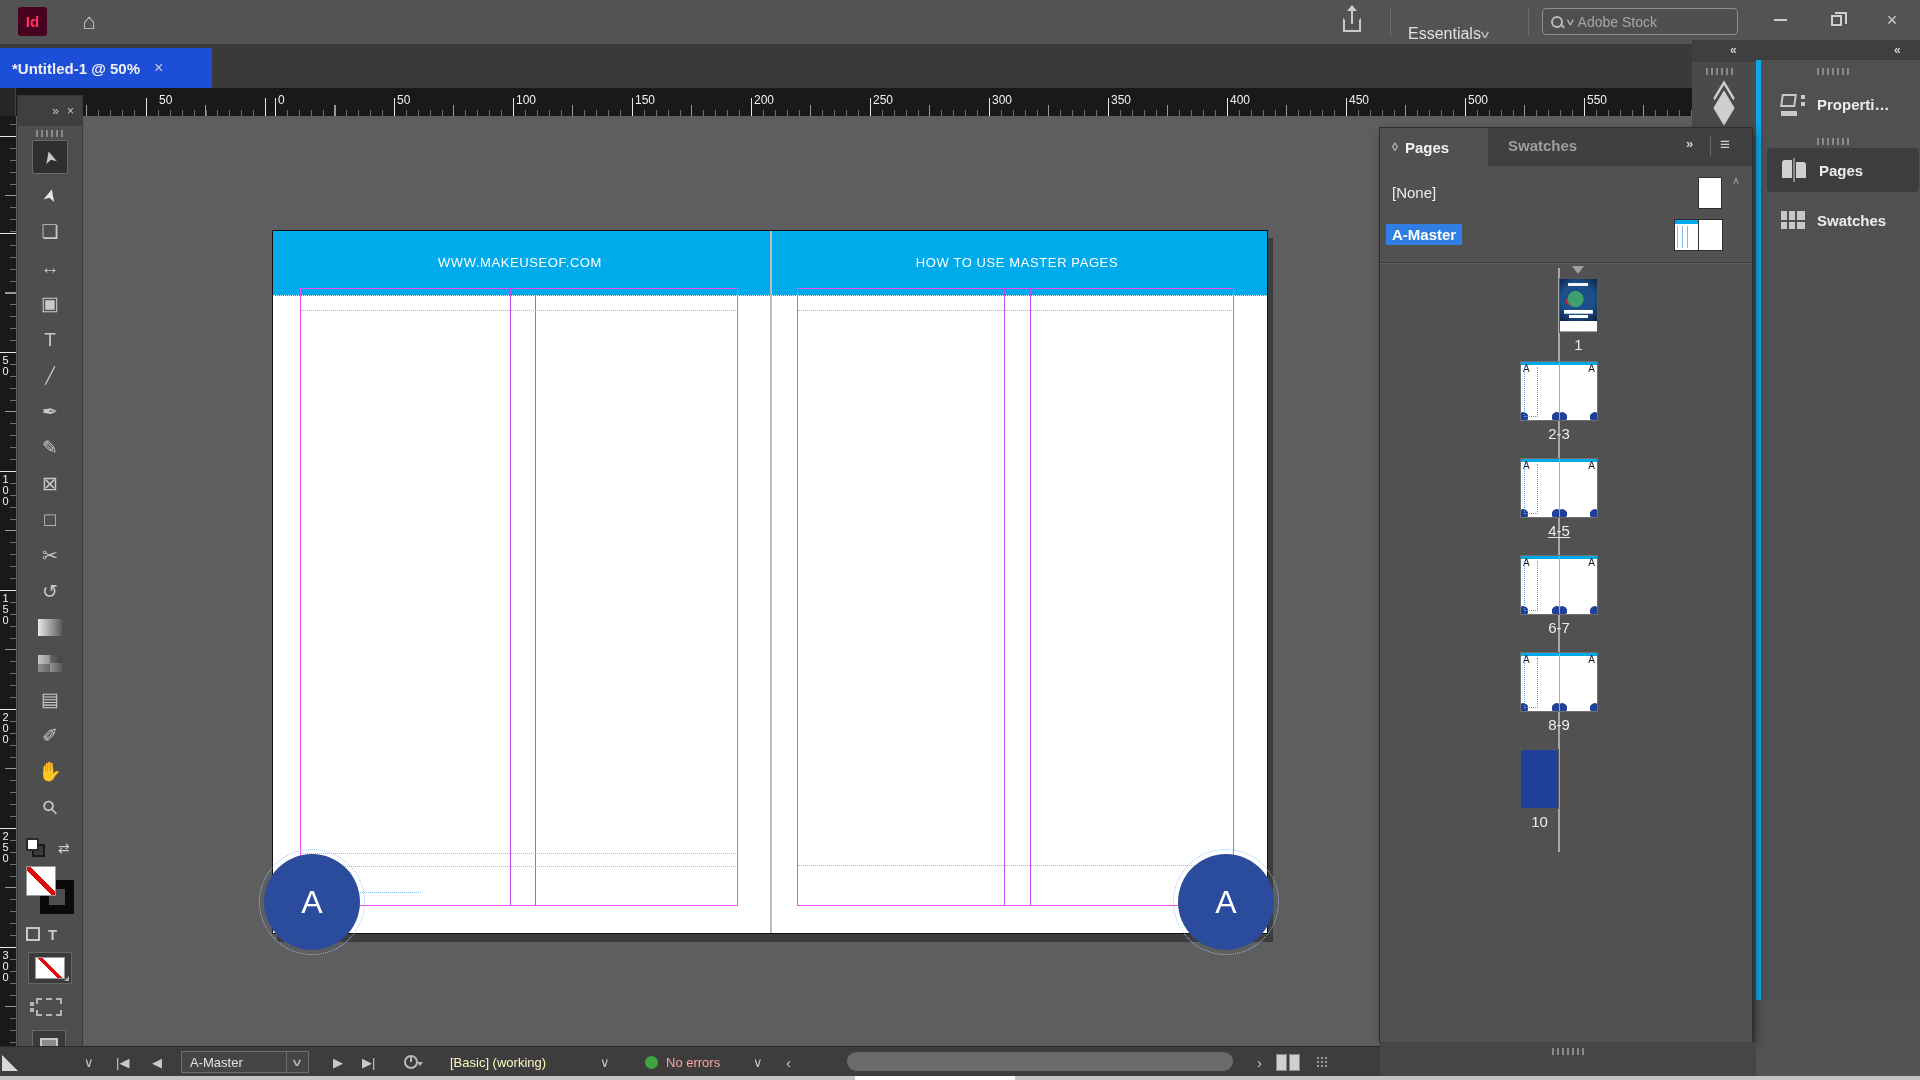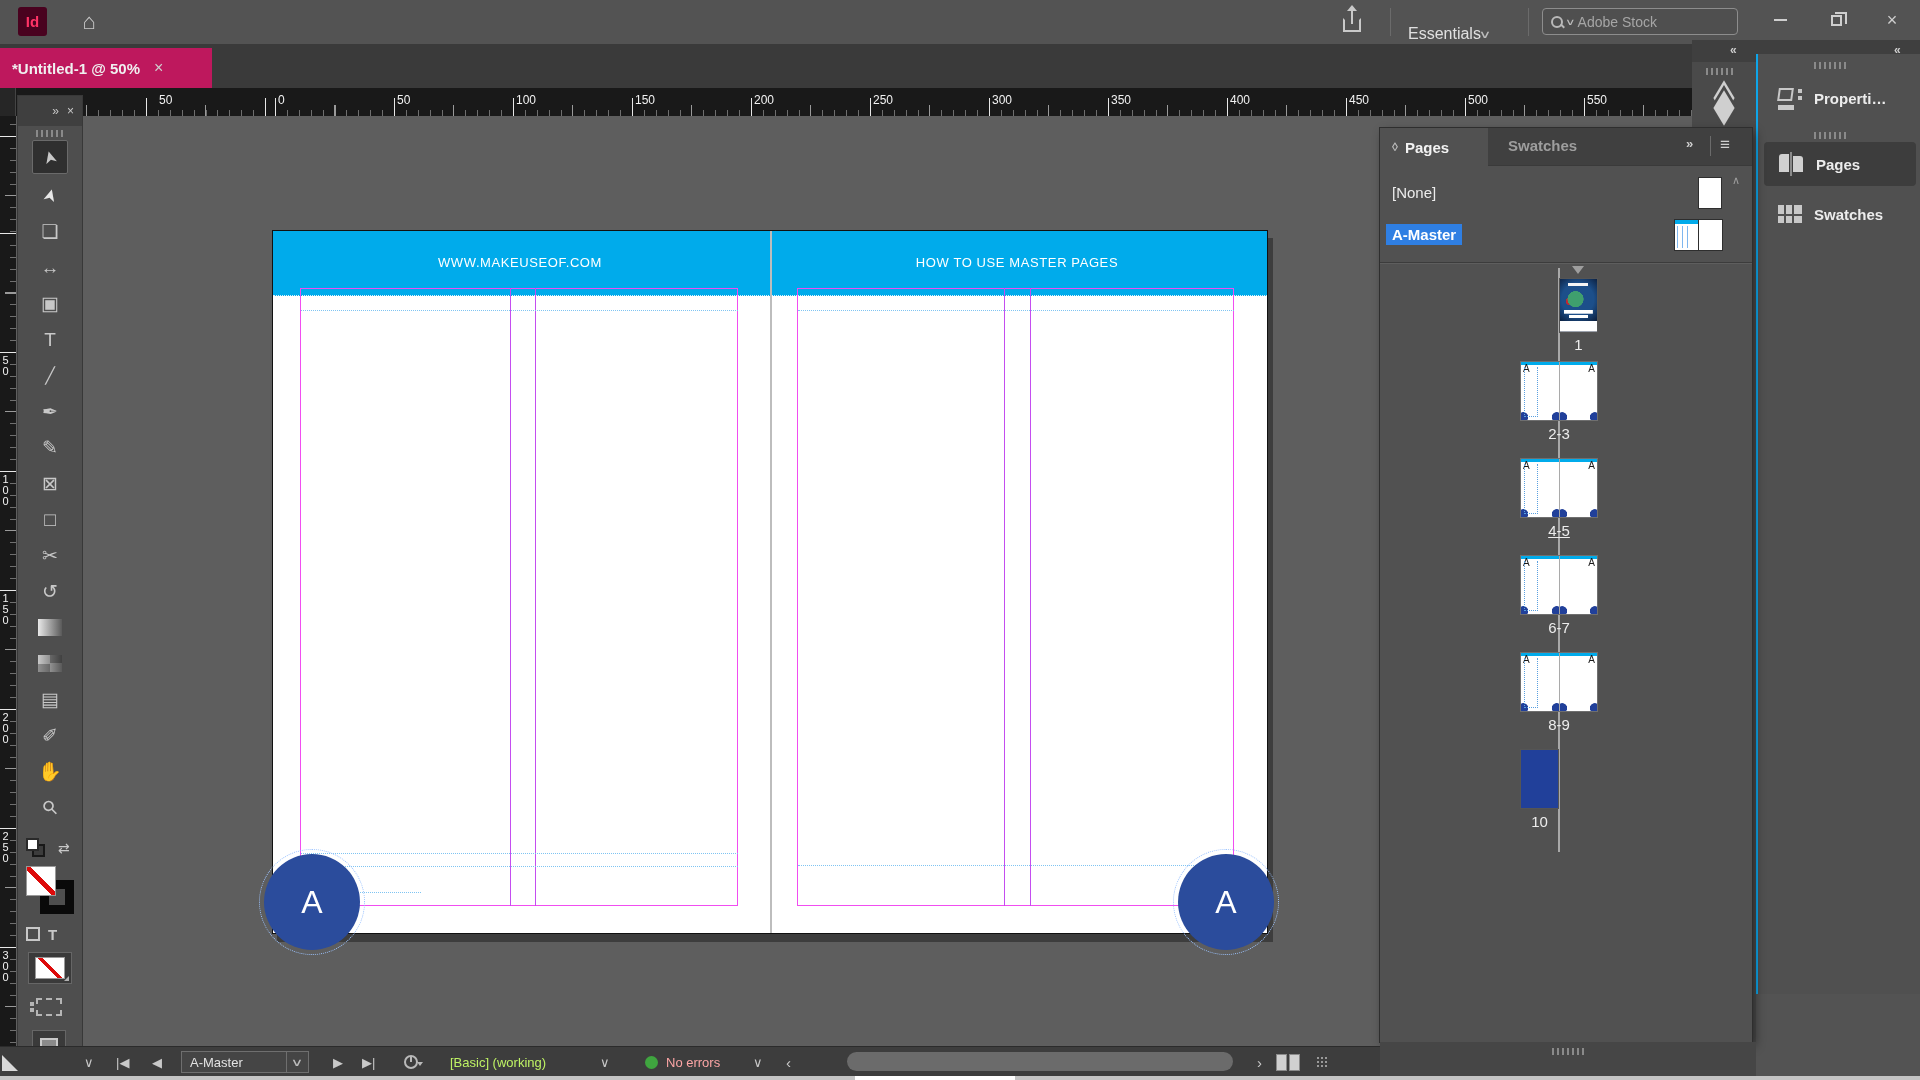--- a/index.html
+++ b/index.html
@@ -36,21 +36,21 @@
   #win-controls { left:1752px; top:0; width:168px; height:40px; display:flex; }
   .winbtn { width:56px; height:40px; display:flex; align-items:center; justify-content:center; color:#cfcfcf; }
   #min-icon span { display:block; width:13px; height:2px; background:#cfcfcf; }
   #restore-icon span { position:relative; display:block; width:11px; height:11px; border:2px solid #cfcfcf; }
   #restore-icon span::before { content:""; position:absolute; left:2px; top:-5px; width:10px; height:10px;
                border:2px solid #cfcfcf; border-left:none; border-bottom:none; }
   #close-icon { font-size:18px; }
 
   
   #tabbar { left:0; top:44px; width:1692px; height:44px; background:#3a3a3a; }
-  #doc-tab { left:0; top:4px; width:212px; height:40px; background:#be185d; display:flex; align-items:center;
+  #doc-tab { left:0; top:4px; width:212px; height:40px; background:#1d4ed8; display:flex; align-items:center;
              padding:0 12px; gap:14px; }
   #doc-tab .title { font-weight:bold; font-size:15px; color:#f0f0f0; white-space:nowrap; }
   #tab-close { color:#cfcfcf; font-size:16px; }
 
   
   #ruler-corner { left:0; top:88px; width:16px; height:28px; background:#262626; border-right:1px solid #444; }
   #hruler { left:16px; top:88px; width:1676px; height:28px; background:#191919; overflow:hidden;
     background-image:
       repeating-linear-gradient(90deg,#e8e8e8 0 1px, transparent 1px 119px),
       repeating-linear-gradient(90deg,#9a9a9a 0 1px, transparent 1px 59.5px),
@@ -135,21 +135,21 @@
   #dock-headers { left:1692px; top:40px; width:228px; height:22px; background:#3f3f3f; color:#cfcfcf;
                   font-size:12px; font-weight:bold; }
   #dock-headers .c1 { position:absolute; left:38px; top:3px; }
   #dock-headers .c2 { position:absolute; left:202px; top:3px; }
   #narrow-dock { left:1692px; top:62px; width:64px; height:984px; background:#4a4a4a; }
   #narrow-dock .grip { position:absolute; left:14px; top:6px; width:30px; }
   #layers-icon { position:absolute; left:16px; top:26px; width:32px; height:32px; }
   #layers-icon i { position:absolute; left:6px; width:20px; height:20px; background:#cfcfcf; transform:rotate(45deg) skew(14deg,14deg); }
   #layers-icon i:first-child { top:0; }
   #layers-icon i:last-child  { top:10px; box-shadow:0 0 0 3px #4a4a4a; }
-  #right-dock { left:1756px; top:54px; width:164px; height:940px; background:#505050; border-left:2px solid #0ea5e9; }
+  #right-dock { left:1756px; top:60px; width:164px; height:940px; background:#505050; border-left:5px solid #0ea5e9; }
   #right-dock .grip { position:absolute; left:56px; width:32px; }
   .dock-btn { position:absolute; left:6px; width:152px; height:44px; display:flex; align-items:center; gap:12px;
               padding-left:14px; color:#ececec; font-weight:bold; font-size:15px; border-radius:4px; }
   .dock-btn.selected { background:#3d3d3d; }
   .cube-icon { position:relative; width:24px; height:24px; }
   .cube-icon .c { position:absolute; left:0; top:2px; width:15px; height:13px; border:2px solid #c8c8c8; transform:skewX(-8deg); }
   .cube-icon .dots { position:absolute; right:0; top:3px; width:4px; height:4px; background:#c8c8c8; box-shadow:0 7px 0 #c8c8c8; }
   .cube-icon .bar { position:absolute; left:0; bottom:0; width:16px; height:5px; background:#c8c8c8; }
   .pages-icon { position:relative; width:26px; height:24px; }
   .pages-icon::before, .pages-icon::after { content:""; position:absolute; top:2px; width:10px; height:18px; background:#d0d0d0; }
@@ -235,21 +235,21 @@
   .sb-item { position:absolute; top:0; height:30px; display:flex; align-items:center; color:#c9c9c9; font-size:13px; }
   #sb-collapse { left:84px; } #sb-first { left:116px; } #sb-prev { left:152px; }
   #sb-combo { left:181px; top:4px; width:128px; height:22px; border:1px solid #6f6f6f; background:#454545;
               display:flex; align-items:center; }
   #sb-combo .val { flex:1; padding-left:8px; font-size:13px; color:#e3e3e3; }
   #sb-combo .dd { width:22px; height:100%; border-left:1px solid #6f6f6f; display:flex; align-items:center; justify-content:center; }
   #sb-next { left:333px; } #sb-last { left:362px; }
   #preflight-icon { left:404px; top:8px; width:14px; height:14px; border:2px solid #b9b9b9; border-radius:50%; position:absolute; }
   #preflight-icon::before { content:""; position:absolute; left:4px; top:-1px; width:2px; height:6px; background:#b9b9b9; }
   #preflight-icon::after { content:""; position:absolute; right:-7px; bottom:-2px; border:3px solid transparent; border-top:4px solid #b9b9b9; }
-  #sb-profile { left:450px; color:#bef264;text-align:center; }
+  #sb-profile { left:450px; color:#fef9c3;text-align:center; }
   #sb-profile-chev { left:600px; }
   #error-dot { position:absolute; left:645px; top:9px; width:13px; height:13px; border-radius:50%; background:#3fa53f; }
   #sb-errors { left:666px; color:#fca5a5; }
   #sb-errors-chev { left:753px; }
   #sb-angle-l { left:786px; font-size:15px; } #sb-angle-r { left:1257px; font-size:15px; }
   #hscroll-thumb { position:absolute; left:847px; top:5px; width:386px; height:19px; background:#6b6b6b; border-radius:10px; }
   #spread-view-icon { position:absolute; left:1276px; top:7px; width:26px; height:17px; display:flex; gap:2px; }
   #spread-view-icon i { width:11px; height:17px; background:#d0d0d0; border:1px solid #8a8a8a; }
   #sb-grip { position:absolute; left:1316px; top:9px; width:12px; height:12px;
              background:radial-gradient(#9a9a9a 1.2px, transparent 1.3px); background-size:4px 4px; }

